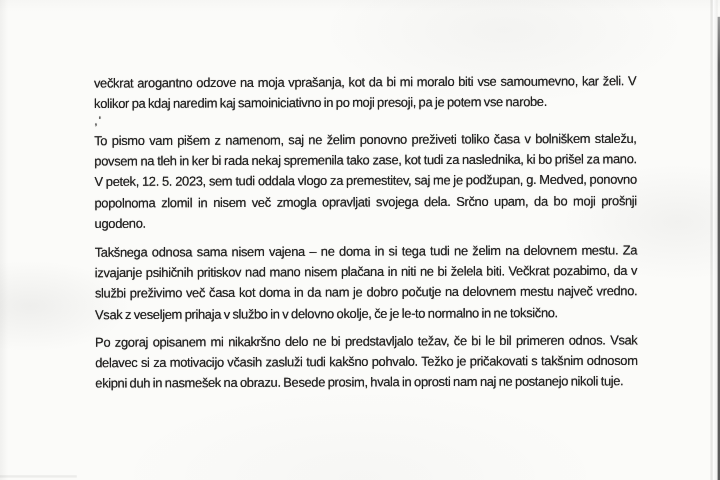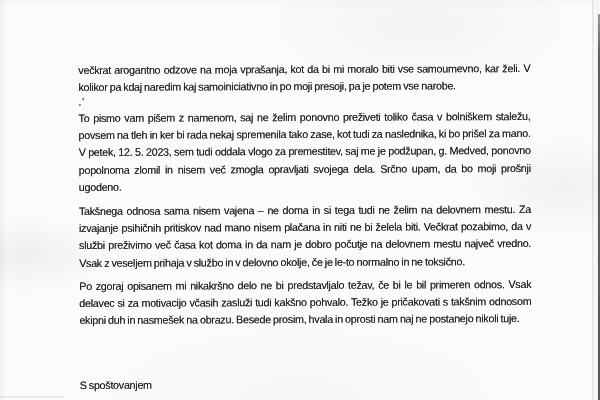--- a/index.html
+++ b/index.html
@@ -109,21 +109,20 @@
     <p class="para para-1">večkrat arogantno odzove na moja vprašanja, kot da bi mi moralo biti vse samoumevno, kar želi. V kolikor pa kdaj naredim kaj samoiniciativno in po moji presoji, pa je potem vse narobe.</p>
 
     <p class="stray-mark">,'</p>
 
     <p class="para para-2">To pismo vam pišem z namenom, saj ne želim ponovno preživeti toliko časa v bolniškem staležu, povsem na tleh in ker bi rada nekaj spremenila tako zase, kot tudi za naslednika, ki bo prišel za mano. V petek, 12. 5. 2023, sem tudi oddala vlogo za premestitev, saj me je podžupan, g. Medved, ponovno popolnoma zlomil in nisem več zmogla opravljati svojega dela. Srčno upam, da bo moji prošnji ugodeno.</p>
 
     <p class="para para-3">Takšnega odnosa sama nisem vajena – ne doma in si tega tudi ne želim na delovnem mestu. Za izvajanje psihičnih pritiskov nad mano nisem plačana in niti ne bi želela biti. Večkrat pozabimo, da v službi preživimo več časa kot doma in da nam je dobro počutje na delovnem mestu največ vredno. Vsak z veseljem prihaja v službo in v delovno okolje, če je le-to normalno in ne toksično.</p>
 
     <p class="para para-4">Po zgoraj opisanem mi nikakršno delo ne bi predstavljalo težav, če bi le bil primeren odnos. Vsak delavec si za motivacijo včasih zasluži tudi kakšno pohvalo. Težko je pričakovati s takšnim odnosom ekipni duh in nasmešek na obrazu. Besede prosim, hvala in oprosti nam naj ne postanejo nikoli tuje.</p>
 
-    <p class="closing">S spoštovanjem</p>
   </div>
 
   <div class="edge-highlight"></div>
   <div class="edge-soft-line"></div>
   <div class="edge-dark-line"></div>
   <div class="bottom-left-artifact"></div>
 
 </div>
 
 </body></html>

